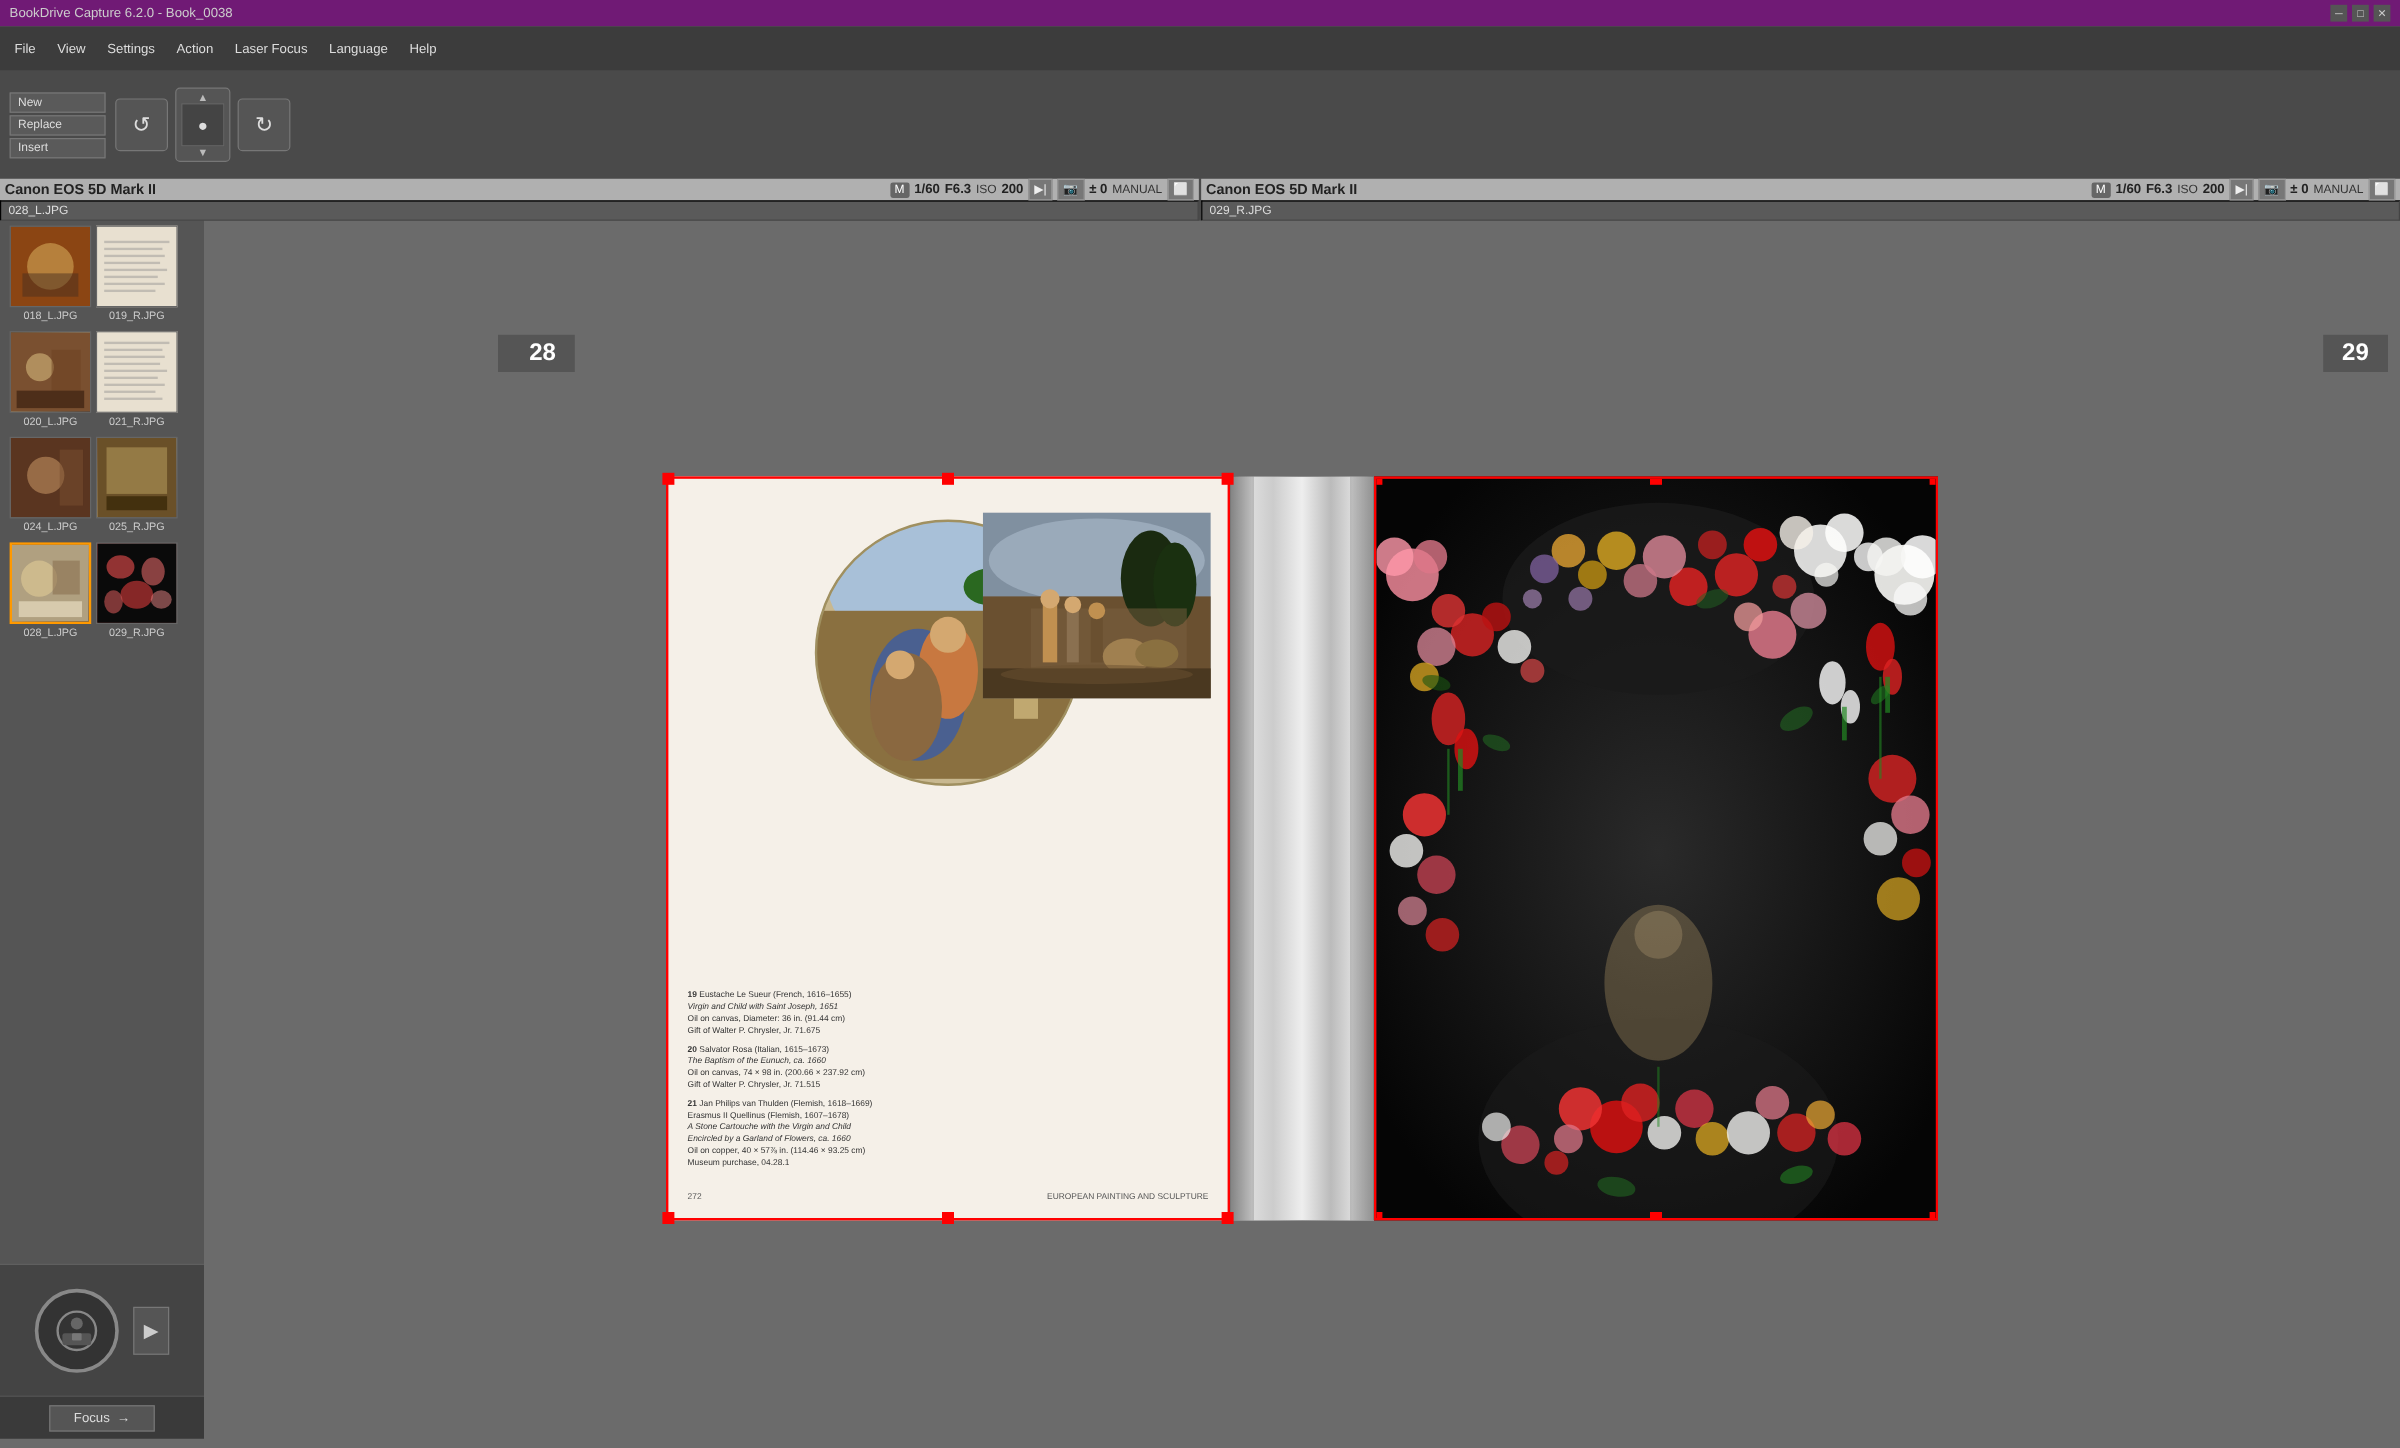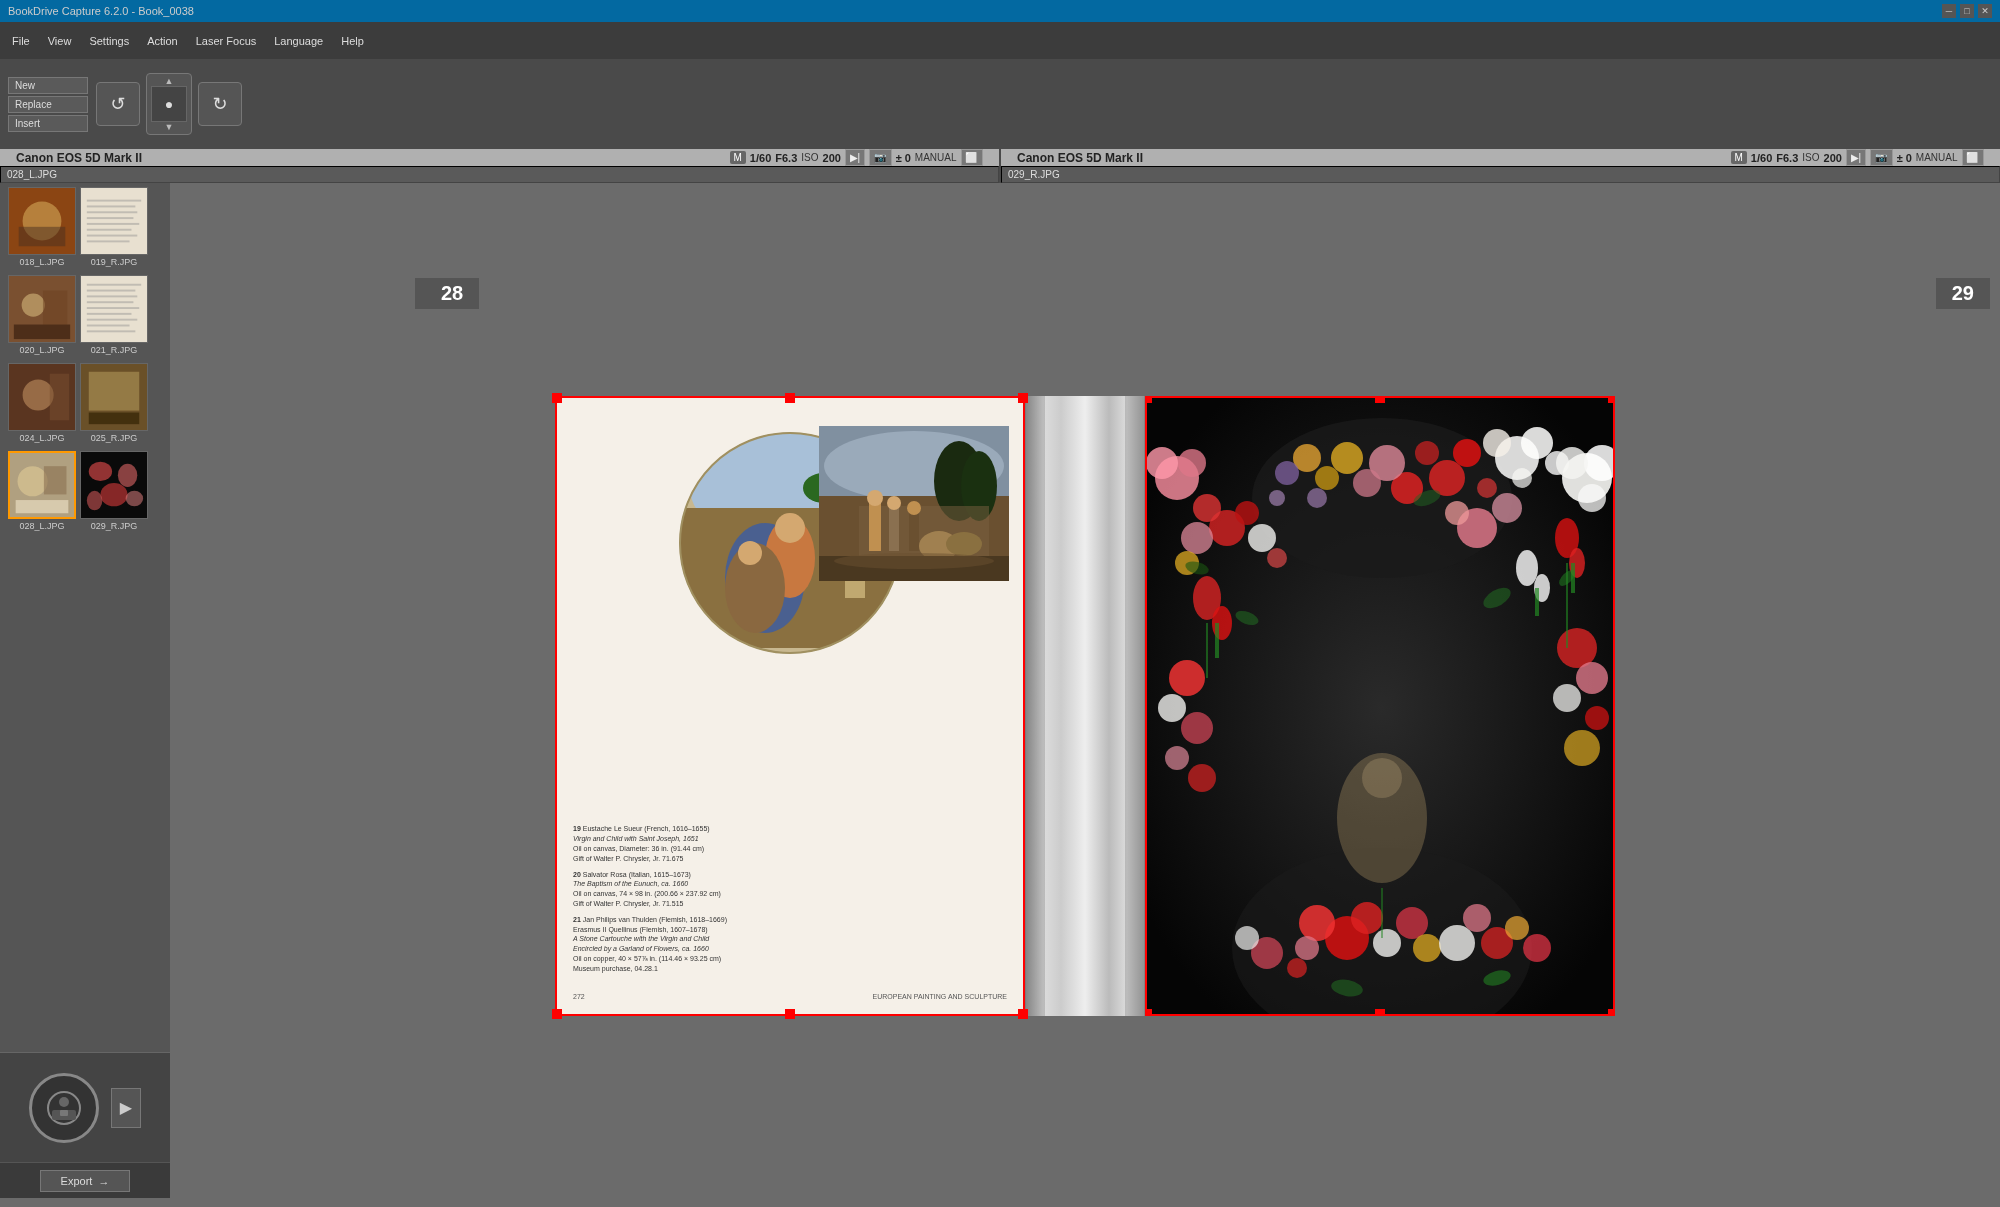--- a/index.html
+++ b/index.html
@@ -8,21 +8,21 @@
       font-family: 'Segoe UI', Tahoma, Geneva, Verdana, sans-serif;
       font-size: 11px;
       color: #fff;
       width: 2000px;
       height: 1207px;
       overflow: hidden;
     }
 
     
     .title-bar {
-      background: #0369a1;
+      background: #701a75;
       height: 22px;
       display: flex;
       align-items: center;
       justify-content: space-between;
       padding: 0 8px;
       font-size: 11px;
       color: #ccc;
     }
     .title-bar-controls { display: flex; gap: 4px; }
     .title-bar-btn {
@@ -105,21 +105,21 @@
       color: #ddd;
       width: 36px; height: 36px;
       font-size: 14px;
       cursor: pointer;
       display: flex; align-items: center; justify-content: center;
     }
     .camera-header {
       background: #b0b0b0;
       display: flex;
       align-items: center;
-      padding: 0 16px;
+      padding: 0 4px;
       gap: 6px;
       flex: 1;
     }
     .camera-name {
       color: #222;
       font-weight: bold;
       font-size: 12px;
     }
     .camera-stats {
       display: flex;
@@ -579,21 +579,21 @@
           <circle cx="18" cy="18" r="16" fill="none" stroke="#888" stroke-width="2"></circle>
           <circle cx="18" cy="12" r="5" fill="#666"></circle>
           <rect x="6" y="20" width="24" height="10" rx="2" fill="#555"></rect>
           <rect x="14" y="20" width="8" height="6" rx="1" fill="#777"></rect>
         </svg>
       </button>
       <button class="play-btn">▶</button>
     </div>
     <div class="export-bar">
       <button class="export-btn">
-        <span>Export</span>
+        <span>Focus</span>
         <span>→</span>
       </button>
     </div>
   </div>
 
   <div class="content-area">
 
     <div class="page-num page-num-left" style="left:245px; top:95px;padding-left:26px;">
       <span>28</span>
     </div>

